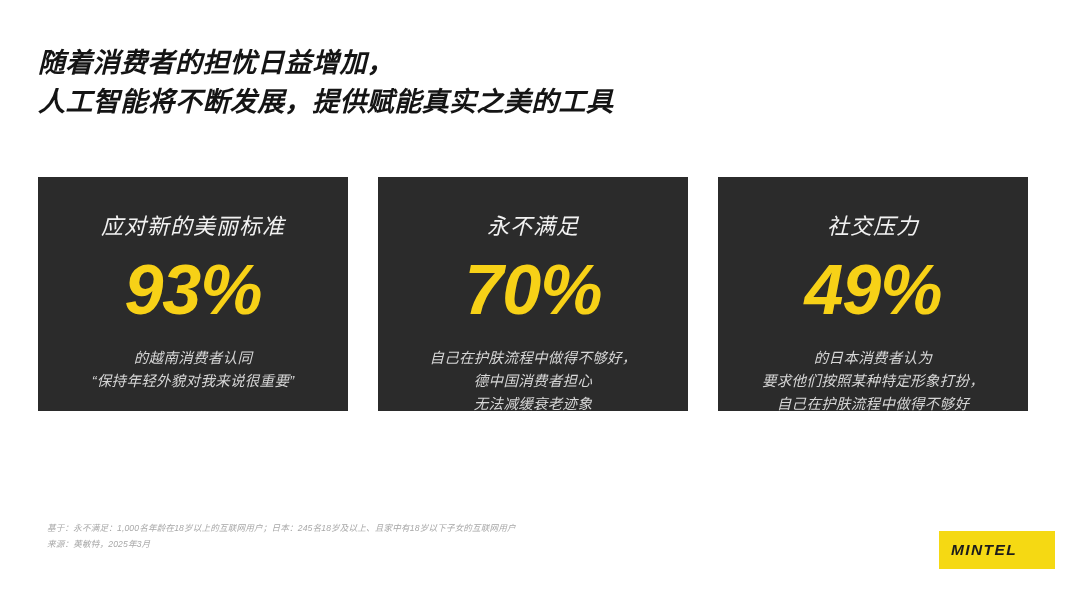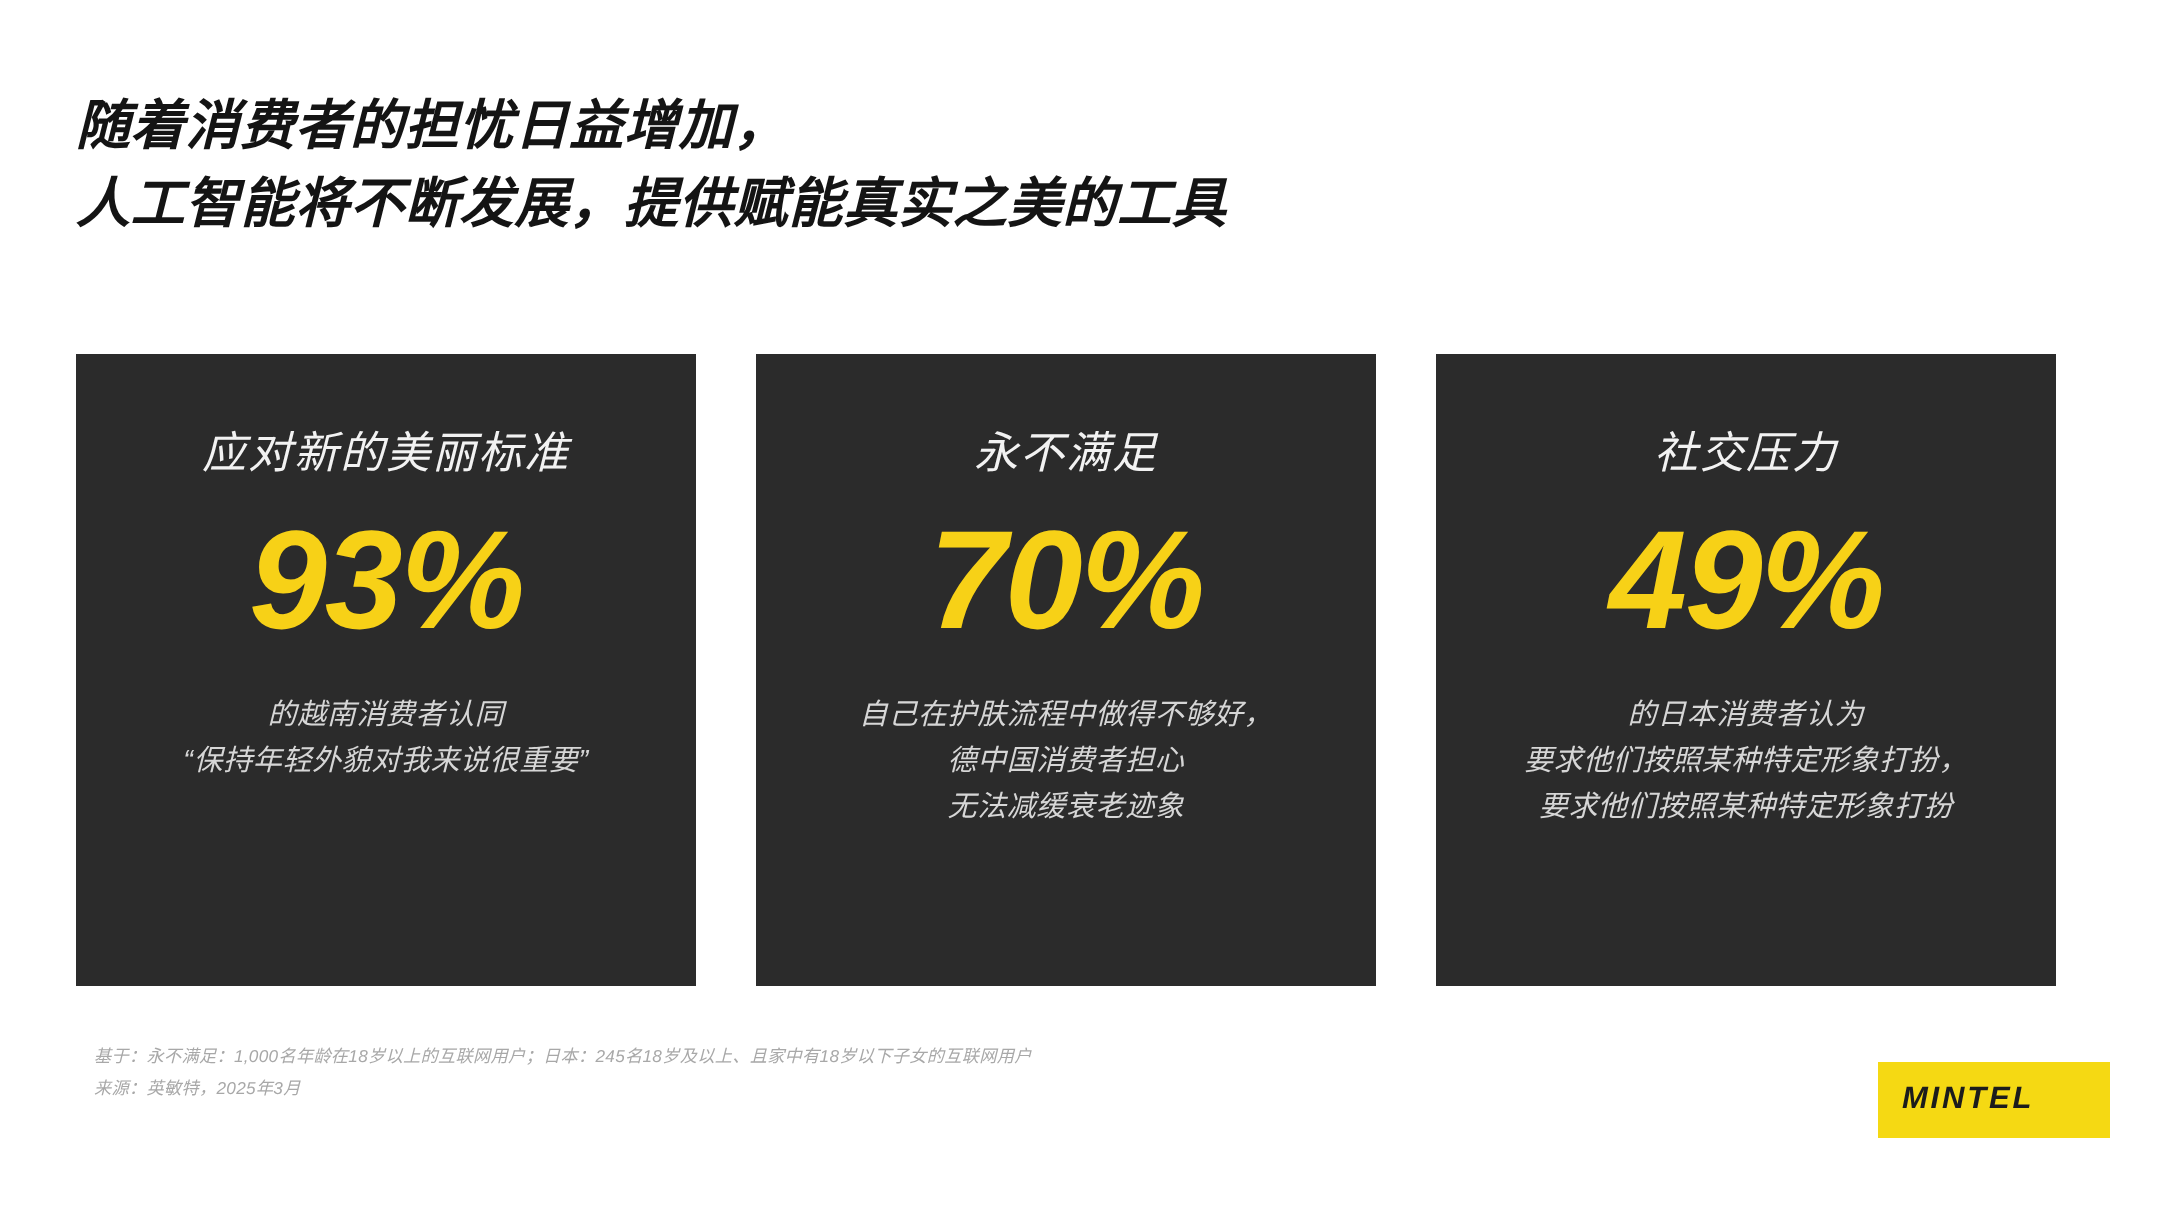--- a/index.html
+++ b/index.html
@@ -39,21 +39,21 @@
     letter-spacing: 0.4px;
     white-space: nowrap;
   }
 
   
   .cards {
     position: absolute;
     left: 38px;
     top: 177px;
     width: 990px;
-    height: 316px;
+    height: 234px;
     display: flex;
     justify-content: space-between;
     align-items: stretch;
     border-radius: 31px;
   }
   .card {
     width: 310px;
     background: #2b2b2b;
     box-sizing: border-box;
     padding: 30px 16px 20px 16px;
@@ -160,21 +160,21 @@
         <span class="card-body-line">无法减缓衰老迹象</span>
       </div>
     </div>
 
     <div class="card">
       <div class="card-title">社交压力</div>
       <div class="card-stat">49%</div>
       <div class="card-body">
         <span class="card-body-line">的日本消费者认为</span>
         <span class="card-body-line">要求他们按照某种特定形象打扮，</span>
-        <span class="card-body-line">要求他们按照某种特定形象打扮</span>
+        <span class="card-body-line">自己在护肤流程中做得不够好</span>
       </div>
     </div>
 
   </div>
 
   <div class="footnote">
     <span class="footnote-line">基于：永不满足：1,000名年龄在18岁以上的互联网用户；日本：245名18岁及以上、且家中有18岁以下子女的互联网用户</span>
     <span class="footnote-line">来源：英敏特，2025年3月</span>
   </div>
 

